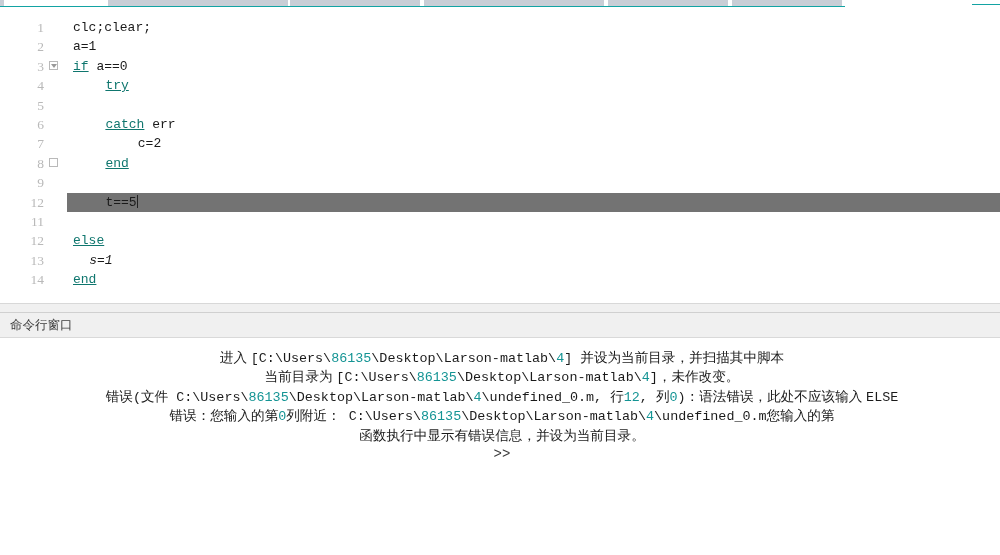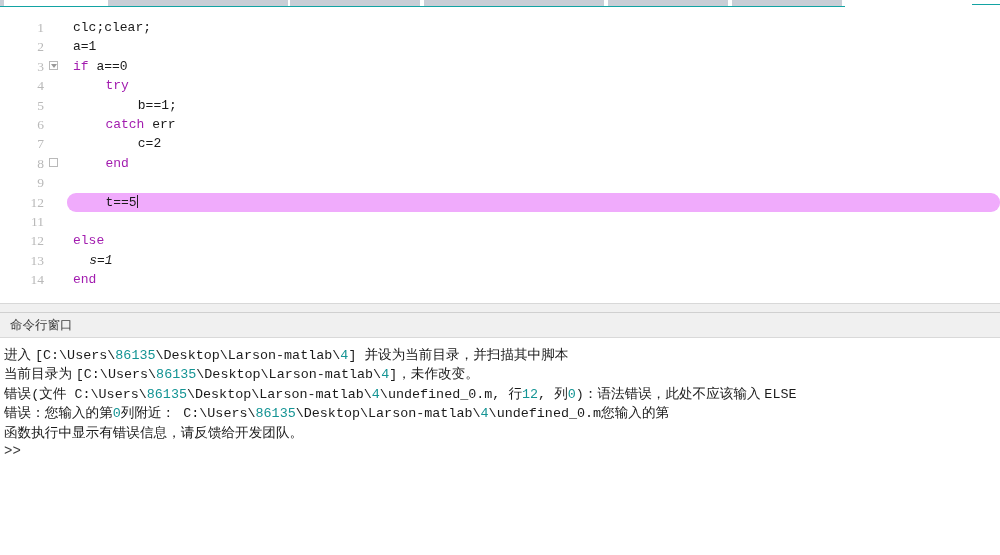--- a/index.html
+++ b/index.html
@@ -100,27 +100,26 @@
     left: 0;
     width: 933px;
     height: 19.4px;
     line-height: 19.4px;
     white-space: pre;
     font-family: "Liberation Mono", monospace;
     font-size: 13px;
     color: #1a1a1a;
   }
   .code-row.current {
-    background: #f0abfc;
-    border-radius: 9px;
+    background: #737373;
   }
   .code-text {
     padding-left: 6px;
   }
-  .kw { color: #a21caf; }
+  .kw { color: #0f766e; text-decoration: underline; }
   .plain { color: #1a1a1a; }
   .caret {
     display: inline-block;
     width: 1px;
     height: 13px;
     background: #222;
     vertical-align: -2px;
   }
 
   
@@ -165,25 +164,26 @@
     position: absolute;
     left: 0; top: 25px;
     width: 1000px;
     height: 217px;
     background: #ffffff;
     padding: 6px 0 0 4px;
     box-sizing: border-box;
   }
   .cw-line {
     height: 19.4px;
-    line-height: 21px;
+    line-height: 27px;
     white-space: pre;
     font-family: "Liberation Mono", monospace;
     font-size: 13.4px;
     color: #1a1a1a;
+    text-align: center;
   }
   .cw-line .han {
     font-family: "Liberation Sans", sans-serif;
     font-size: 13.6px;
   }
   .tk { color: #149494; }
   .prompt {
     font-family: "Liberation Mono", monospace;
     font-size: 14px;
     color: #3c3c3c;
@@ -248,21 +248,20 @@
       </div>
       <div class="gutter-row" style="top: 262.2px;">
         <span class="gutter-num">14</span>
       </div>
     </div>
   <div id="code-area">
       <div class="code-row" style="top: 10px;"><span class="code-text" style="padding-left: 6px;"><span class="plain">clc;clear;</span></span></div>
       <div class="code-row" style="top: 29.4px;"><span class="code-text" style="padding-left: 6px;"><span class="plain">a=1</span></span></div>
       <div class="code-row" style="top: 48.8px;"><span class="code-text" style="padding-left: 6px;"><span class="kw">if</span><span class="plain"> a==0</span></span></div>
       <div class="code-row" style="top: 68.2px;"><span class="code-text" style="padding-left: 38.4px;"><span class="kw">try</span></span></div>
-      <div class="code-row" style="top: 87.6px;"><span class="code-text" style="padding-left: 70.8px;"><span class="plain">b==1;</span></span></div>
       <div class="code-row" style="top: 107px;"><span class="code-text" style="padding-left: 38.4px;"><span class="kw">catch</span><span class="plain"> err</span></span></div>
       <div class="code-row" style="top: 126.4px;"><span class="code-text" style="padding-left: 70.8px;"><span class="plain">c=2</span></span></div>
       <div class="code-row" style="top: 145.8px;"><span class="code-text" style="padding-left: 38.4px;"><span class="kw">end</span></span></div>
       <div class="code-row" style="top: 165.2px;"><span class="code-text" style="padding-left: 6px;"></span></div>
       <div class="code-row current" style="top: 184.6px;"><span class="code-text" style="padding-left: 38.4px;"><span class="plain">t==5</span><span class="caret"></span></span></div>
       <div class="code-row" style="top: 204px;"><span class="code-text" style="padding-left: 6px;"></span></div>
       <div class="code-row" style="top: 223.4px;"><span class="code-text" style="padding-left: 6px;"><span class="kw">else</span></span></div>
       <div class="code-row" style="top: 242.8px; font-style: italic;"><span class="code-text" style="padding-left: 22.2px;"><span class="plain">s=1</span></span></div>
       <div class="code-row" style="top: 262.2px;"><span class="code-text" style="padding-left: 6px;"><span class="kw">end</span></span></div>
     </div>
@@ -272,16 +271,16 @@
 
 <div id="command-window">
   <div id="cw-title-bar">
     <span id="cw-title">命令行窗口</span>
   </div>
   <div id="cw-output">
       <div class="cw-line"><span class="han">进入 </span><span class="plain">[C:\Users\</span><span class="tk">86135</span><span class="plain">\Desktop\Larson-matlab\</span><span class="tk">4</span><span class="plain">] </span><span class="han">并设为当前目录，并扫描其中脚本</span></div>
       <div class="cw-line"><span class="han">当前目录为 </span><span class="plain">[C:\Users\</span><span class="tk">86135</span><span class="plain">\Desktop\Larson-matlab\</span><span class="tk">4</span><span class="plain">]</span><span class="han">，未作改变。</span></div>
       <div class="cw-line"><span class="han">错误</span><span class="plain">(</span><span class="han">文件</span><span class="plain"> C:\Users\</span><span class="tk">86135</span><span class="plain">\Desktop\Larson-matlab\</span><span class="tk">4</span><span class="plain">\undefined_0.m, </span><span class="han">行</span><span class="tk">12</span><span class="plain">, </span><span class="han">列</span><span class="tk">0</span><span class="plain">)</span><span class="han">：语法错误，此处不应该输入 </span><span class="plain">ELSE</span></div>
       <div class="cw-line"><span class="han">错误：您输入的第</span><span class="tk">0</span><span class="han">列附近：</span><span class="plain"> C:\Users\</span><span class="tk">86135</span><span class="plain">\Desktop\Larson-matlab\</span><span class="tk">4</span><span class="plain">\undefined_0.m</span><span class="han">您输入的第</span></div>
-      <div class="cw-line"><span class="han">函数执行中显示有错误信息，请反馈给开发团队。</span></div>
+      <div class="cw-line"><span class="han">函数执行中显示有错误信息，并设为当前目录。</span></div>
       <div class="cw-line"><span class="prompt">&gt;&gt;</span></div>
     </div>
 </div>
 
 </body></html>

